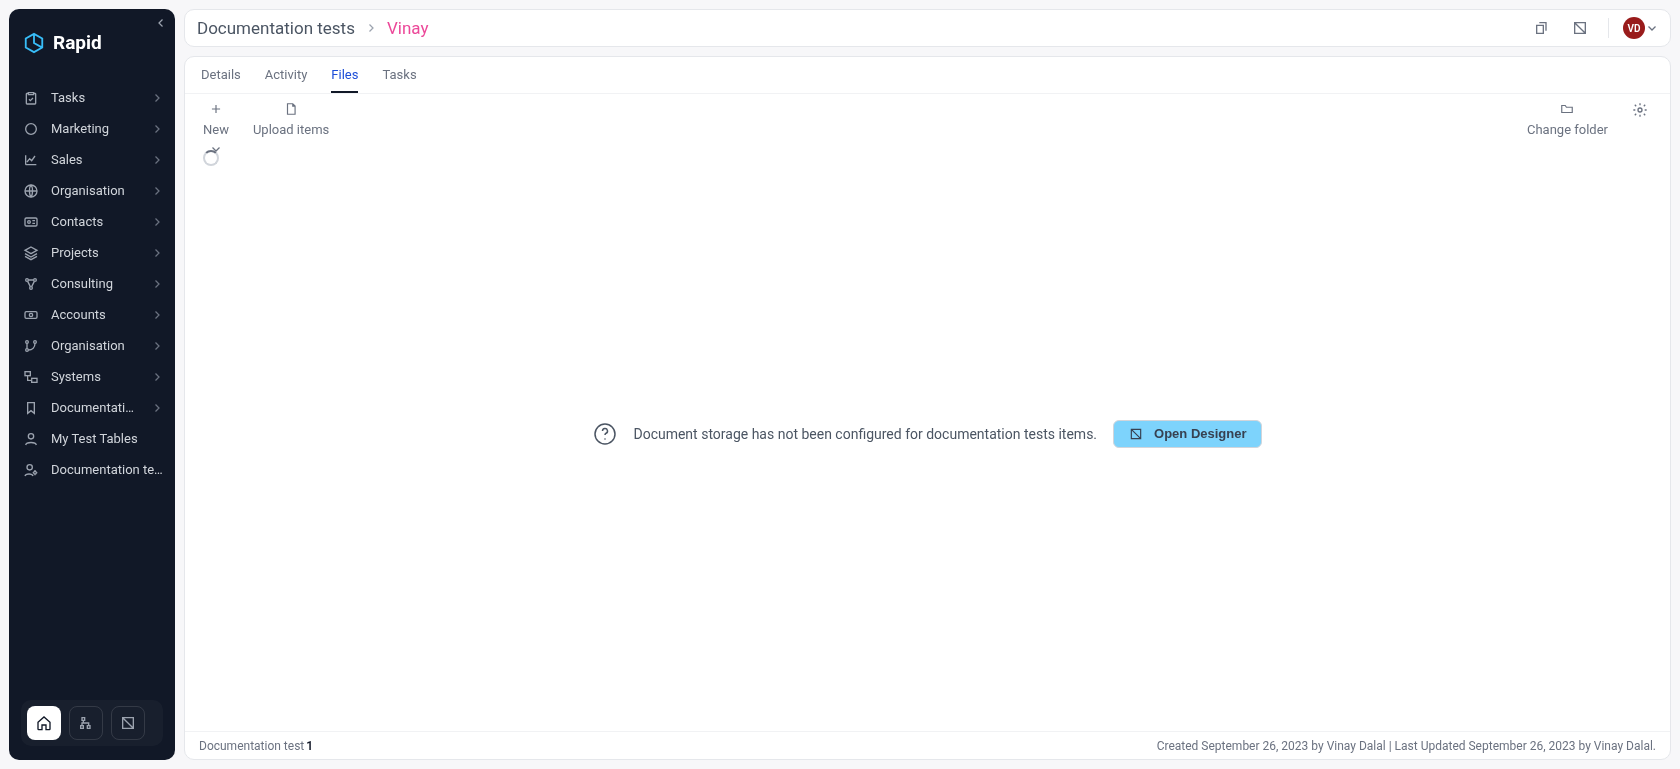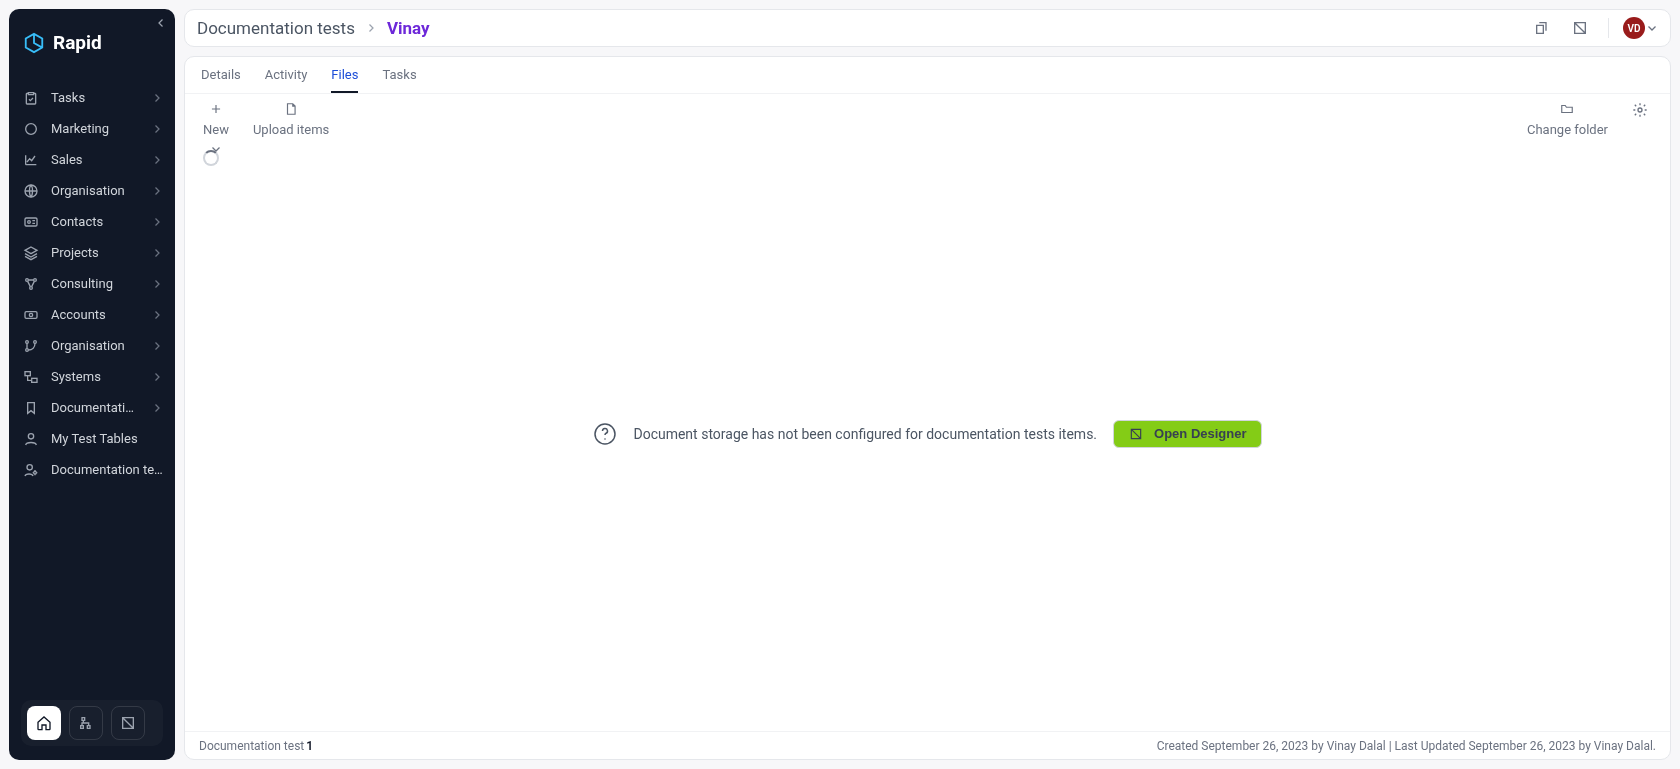--- a/index.html
+++ b/index.html
@@ -88,21 +88,21 @@
     border: 1px solid #e5e7eb;
     border-radius: 10px;
     height: 38px;
     display: flex; align-items: center;
     padding: 0 12px;
     gap: 10px;
   }
   .breadcrumb { display: flex; align-items: center; gap: 10px; font-size: 17px; }
   .crumb-parent { color: #4b5563; font-weight: 400; cursor: pointer; }
   .crumb-sep { color: #9ca3af; }
-  .crumb-current { font-weight: 700; color: #6d28d9; }
+  .crumb-current { font-weight: 400; color: #ec4899; }
   .header-spacer { flex: 1; }
   .header-icon {
     width: 28px; height: 28px;
     display: flex; align-items: center; justify-content: center;
     color: #6b7280; cursor: pointer; border-radius: 6px;
   }
   .header-divider { width: 1px; height: 20px; background: #e5e7eb; margin: 0 4px; }
   .user-chip {
     display: flex; align-items: center; gap: 1px;
     cursor: pointer;
@@ -172,21 +172,21 @@
   .empty-icon {
     width: 24px; height: 24px;
     color: #4b5563;
   }
   .empty-btn {
     display: inline-flex; align-items: center; gap: 10px;
     height: 28px; padding: 0 14px;
     border: 1px solid #d1d5db;
     border-radius: 6px;
     font-size: 13px; font-weight: 600; color: #374151;
-    background: #84cc16; cursor: pointer;
+    background: #7dd3fc; cursor: pointer;
   }
 
   .footer-bar {
     border-top: 1px solid #f1f2f4;
     height: 28px;
     display: flex; align-items: center;
     padding: 0 14px;
     font-size: 12px; color: #6b7280;
   }
   .footer-bar .strong { color: #111827; font-weight: 600; margin-left: 2px; }

